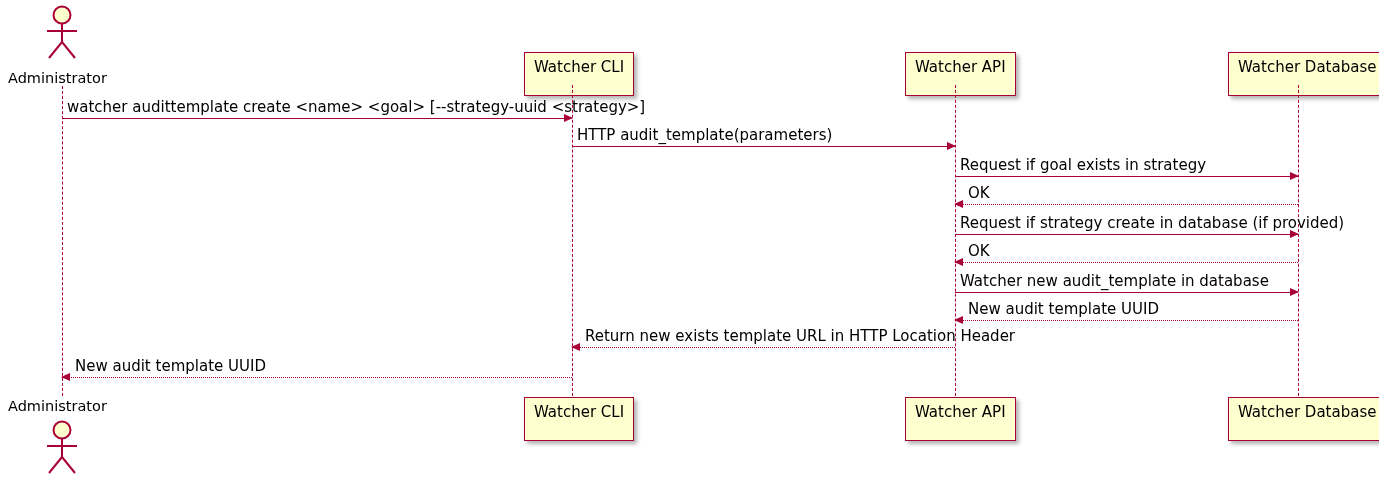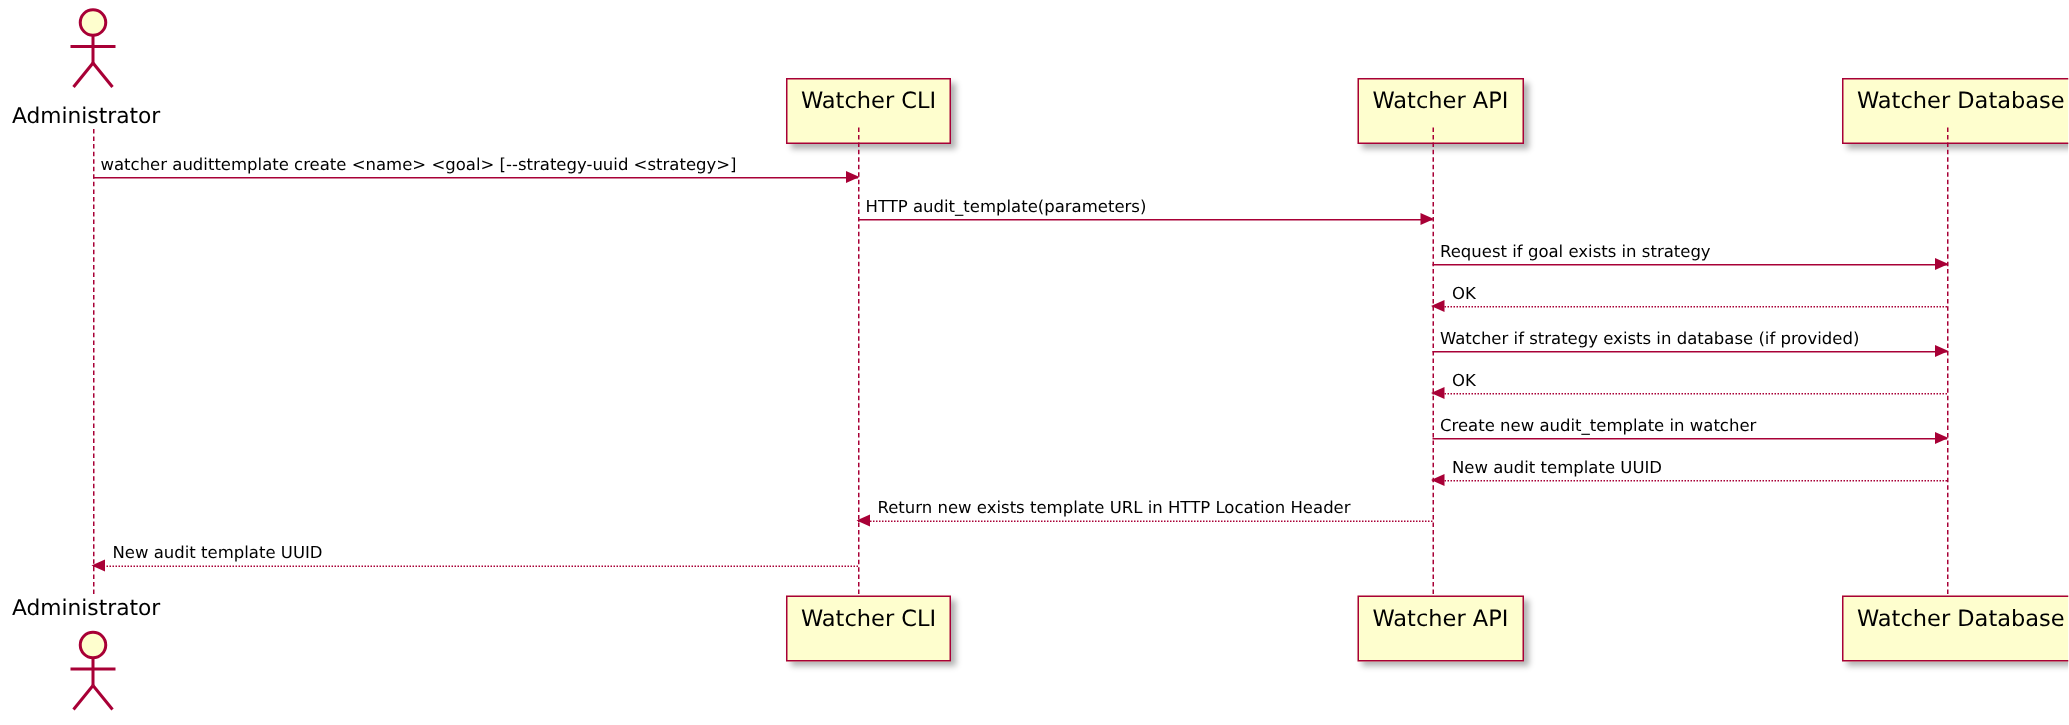--- a/index.html
+++ b/index.html
@@ -43,21 +43,21 @@
   .msg.dotted .line{border-top:1.3px dotted #A80036;}
   .msg .head{
     position:absolute;top:-4.5px;width:0;height:0;
     border-top:4.5px solid transparent;
     border-bottom:4.5px solid transparent;
   }
   .msg.r .head{right:-1px;border-left:9px solid #A80036;}
   .msg.l .head{left:-1px;border-right:9px solid #A80036;}
   .msg .label{
     position:absolute;bottom:3px;
-    font-size:11px;color:#000;white-space:nowrap;line-height:1;
+    font-size:15px;color:#000;white-space:nowrap;line-height:1;
   }
   .msg.r .label{left:5px;}
   .msg.l .label{left:13px;text-align:center;}
 </style>
 </head>
 <body>
 
 <div id="diagram">
 
   <div class="actor" id="actor-top" style="left:36px; top:4px;">
@@ -104,33 +104,33 @@
 
   <div class="msg l dotted" style="left:955px; top:204px; width:343px;">
     <div class="line"></div>
     <div class="head"></div>
     <div class="label">OK</div>
   </div>
 
   <div class="msg r" style="left:955px; top:234px; width:343px;">
     <div class="line"></div>
     <div class="head"></div>
-    <div class="label">Watcher if strategy exists in database (if provided)</div>
+    <div class="label">Request if strategy create in database (if provided)</div>
   </div>
 
   <div class="msg l dotted" style="left:955px; top:262px; width:343px;">
     <div class="line"></div>
     <div class="head"></div>
     <div class="label">OK</div>
   </div>
 
   <div class="msg r" style="left:955px; top:292px; width:343px;">
     <div class="line"></div>
     <div class="head"></div>
-    <div class="label">Create new audit_template in watcher</div>
+    <div class="label">Watcher new audit_template in database</div>
   </div>
 
   <div class="msg l dotted" style="left:955px; top:320px; width:343px;">
     <div class="line"></div>
     <div class="head"></div>
     <div class="label">New audit template UUID</div>
   </div>
 
   <div class="msg l dotted" style="left:572px; top:347px; width:383px;">
     <div class="line"></div>

